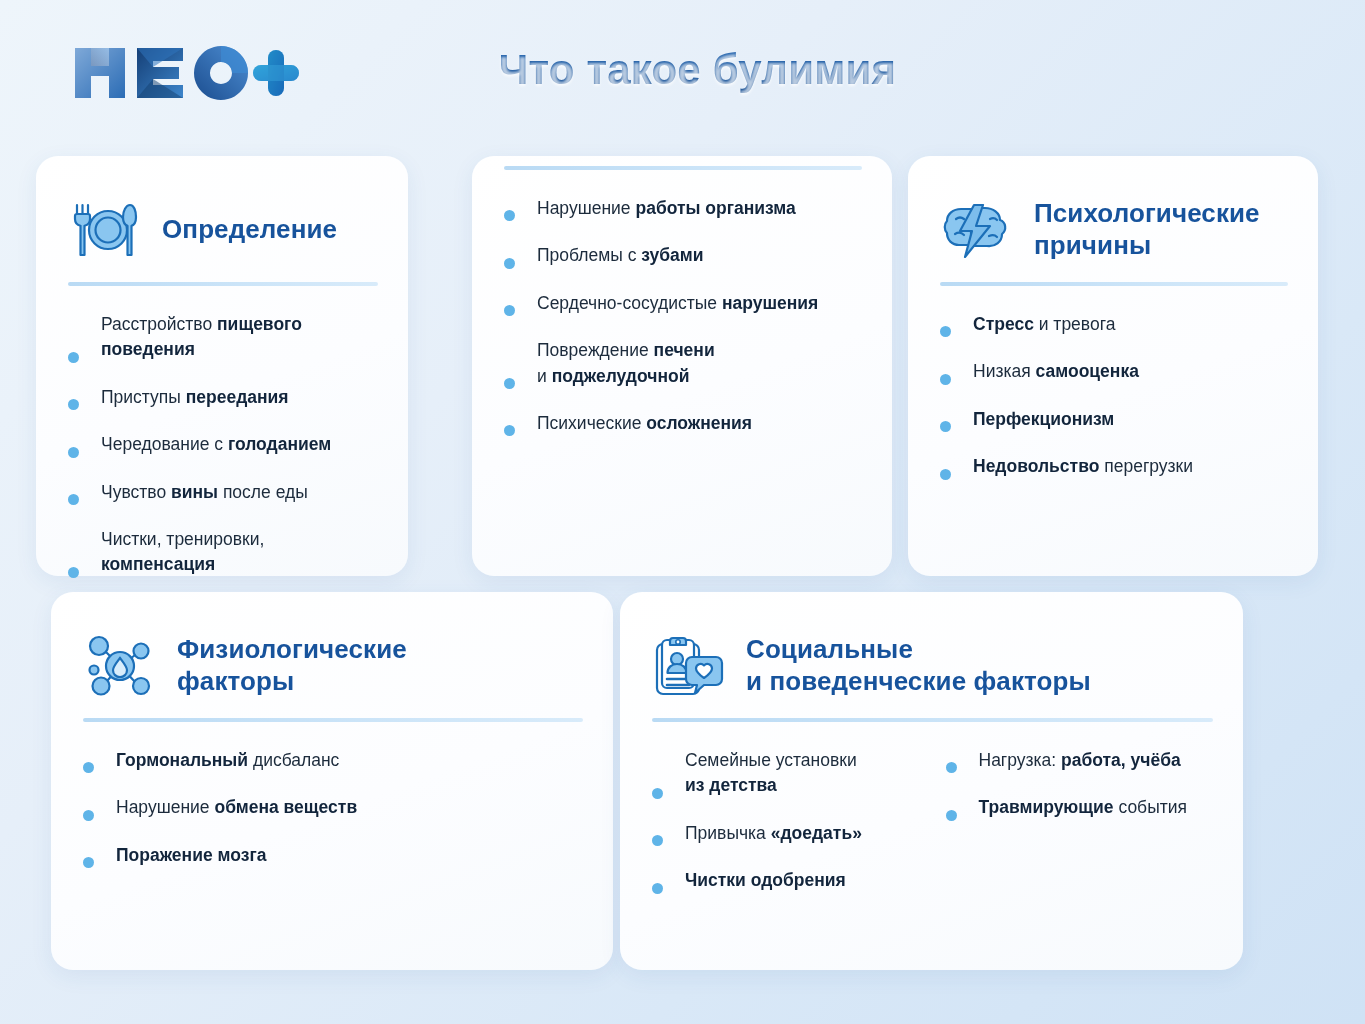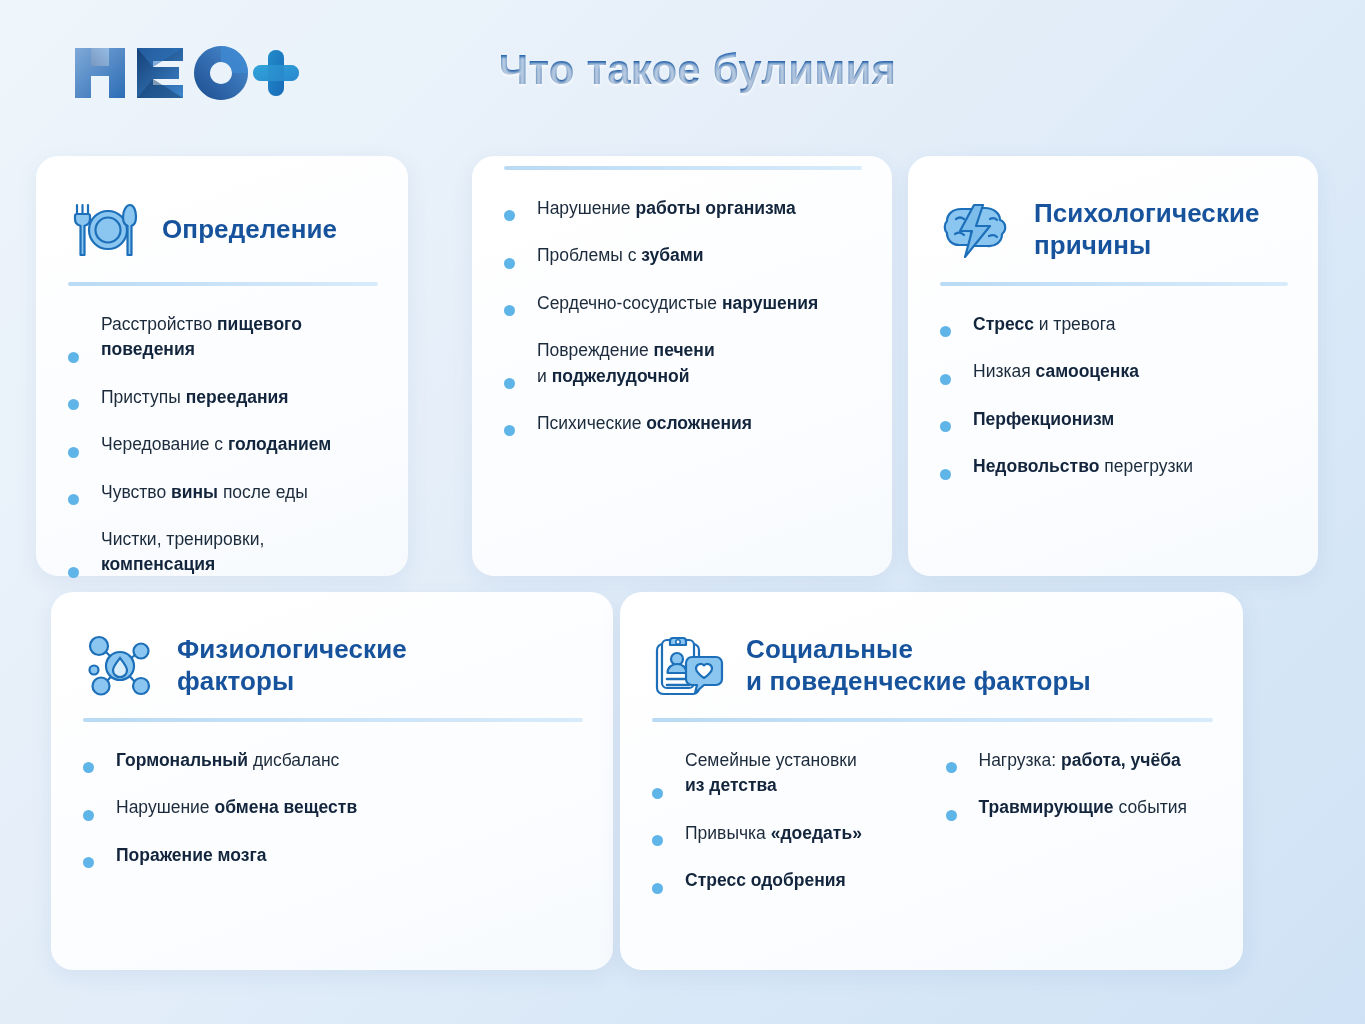--- a/index.html
+++ b/index.html
@@ -276,21 +276,21 @@
         <div class="bullet">
           <span class="dot"></span>
           <span class="txt">Семейные установки<br><b>из детства</b></span>
         </div>
         <div class="bullet">
           <span class="dot"></span>
           <span class="txt">Привычка <b>«доедать»</b></span>
         </div>
         <div class="bullet">
           <span class="dot"></span>
-          <span class="txt"><b>Стресс одобрения</b></span>
+          <span class="txt"><b>Чистки одобрения</b></span>
         </div>
       </div>
     <div>
         <div class="bullet">
           <span class="dot"></span>
           <span class="txt">Нагрузка: <b>работа, учёба</b></span>
         </div>
         <div class="bullet">
           <span class="dot"></span>
           <span class="txt"><b>Травмирующие</b> события</span>

